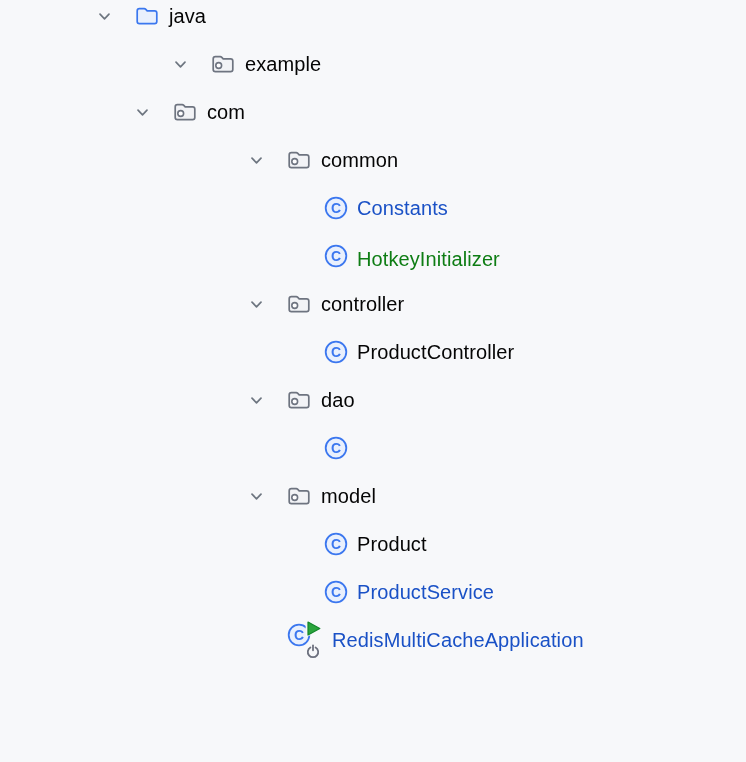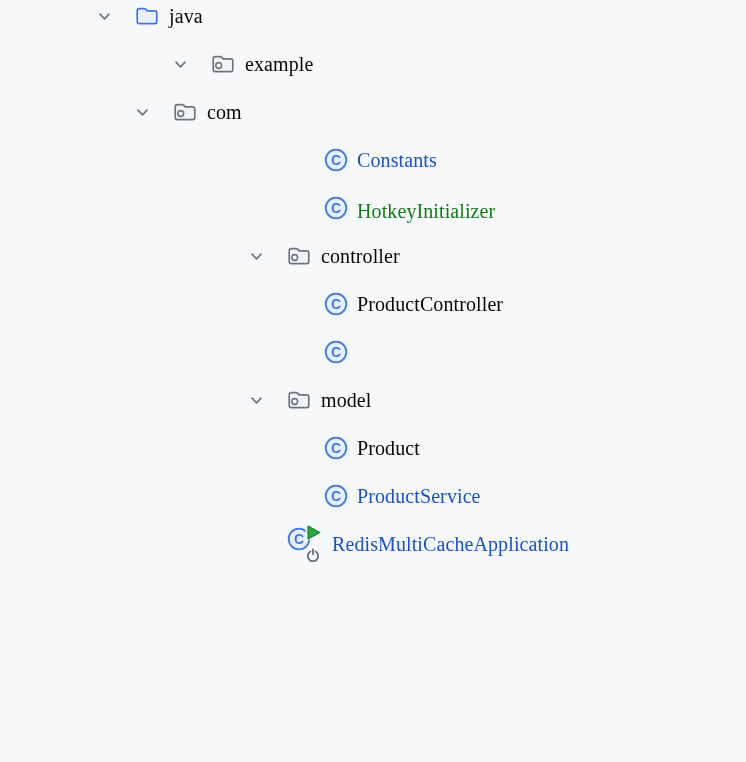--- a/index.html
+++ b/index.html
@@ -26,21 +26,20 @@
     display:flex;align-items:center;justify-content:flex-start;
   }
   .chev{stroke:var(--chevron,#6E7680);stroke-width:1.7;fill:none;
         stroke-linecap:round;stroke-linejoin:round;}
   .icon{flex:0 0 auto;display:flex;align-items:center;}
   .label{
     margin-left:9px;
     font-size:20px;
     letter-spacing:.1px;
     color:var(--text-default,#000);
-    font-family:Liberation Serif, serif;
   }
   .st-modified{color:var(--text-modified,#1A51C6);}
   .st-added{color:var(--text-added,#0E7D14);margin-top:6px;}
   .st-none{color:var(--text-default,#000);}
 
   
   .fold-body{stroke-width:1.7;stroke-linejoin:round;}
   .pkg .fold-body{stroke:var(--pkg-stroke,#6E7480);fill:var(--pkg-fill,#F2F3F6);}
   .pkg .pkg-dot{stroke:var(--pkg-stroke,#6E7480);fill:#FDFDFE;stroke-width:1.6;}
   .src .fold-body{stroke:var(--class-stroke,#3B77EF);fill:var(--class-fill,#E9F0FD);}
@@ -106,20 +105,38 @@
     <span class="icon pkg" style="">
       <svg width="26" height="24" viewBox="0 0 26 24" aria-hidden="true">
         <path class="fold-body" d="M3.2 6.9 C3.2 5.7 4.2 4.7 5.4 4.7 H10.2 C10.8 4.7 11.4 5 11.8 5.4 L13.2 6.9 H20.6 C21.8 6.9 22.8 7.9 22.8 9.1 V17.4 C22.8 18.6 21.8 19.6 20.6 19.6 H5.4 C4.2 19.6 3.2 18.6 3.2 17.4 Z"></path>
         <circle class="pkg-dot" cx="8.7" cy="13.5" r="2.9"></circle>
       </svg>
     </span>
 
     <span class="label st-none">com</span>
   </div>
     <div class="row">
+    <span class="indent" style="width: 152px;"></span>
+
+    <span class="twisty">
+      <svg class="chev" width="17" height="17" viewBox="0 0 17 17" aria-hidden="true">
+        <polyline points="4,6.2 8.5,10.8 13,6.2"></polyline>
+      </svg>
+    </span>
+
+    <span class="icon pkg" style="">
+      <svg width="26" height="24" viewBox="0 0 26 24" aria-hidden="true">
+        <path class="fold-body" d="M3.2 6.9 C3.2 5.7 4.2 4.7 5.4 4.7 H10.2 C10.8 4.7 11.4 5 11.8 5.4 L13.2 6.9 H20.6 C21.8 6.9 22.8 7.9 22.8 9.1 V17.4 C22.8 18.6 21.8 19.6 20.6 19.6 H5.4 C4.2 19.6 3.2 18.6 3.2 17.4 Z"></path>
+        <circle class="pkg-dot" cx="8.7" cy="13.5" r="2.9"></circle>
+      </svg>
+    </span>
+
+    <span class="label st-none">common</span>
+  </div>
+    <div class="row">
     <span class="indent" style="width: 190px;"></span>
 
     <span class="twisty" style="visibility: hidden;">
       <svg class="chev" width="17" height="17" viewBox="0 0 17 17" aria-hidden="true">
         <polyline points="4,6.2 8.5,10.8 13,6.2"></polyline>
       </svg>
     </span>
 
     <span class="icon cls" style="">
       <svg width="24" height="24" viewBox="0 0 24 24" aria-hidden="true">
@@ -176,20 +193,38 @@
     </span>
 
     <span class="icon cls" style="">
       <svg width="24" height="24" viewBox="0 0 24 24" aria-hidden="true">
         <circle class="cls-ring" cx="12" cy="12" r="10.3"></circle>
         <text class="cls-letter" x="12" y="16.9" text-anchor="middle">C</text>
       </svg>
     </span>
 
     <span class="label st-none">ProductController</span>
+  </div>
+    <div class="row">
+    <span class="indent" style="width: 152px;"></span>
+
+    <span class="twisty">
+      <svg class="chev" width="17" height="17" viewBox="0 0 17 17" aria-hidden="true">
+        <polyline points="4,6.2 8.5,10.8 13,6.2"></polyline>
+      </svg>
+    </span>
+
+    <span class="icon pkg" style="">
+      <svg width="26" height="24" viewBox="0 0 26 24" aria-hidden="true">
+        <path class="fold-body" d="M3.2 6.9 C3.2 5.7 4.2 4.7 5.4 4.7 H10.2 C10.8 4.7 11.4 5 11.8 5.4 L13.2 6.9 H20.6 C21.8 6.9 22.8 7.9 22.8 9.1 V17.4 C22.8 18.6 21.8 19.6 20.6 19.6 H5.4 C4.2 19.6 3.2 18.6 3.2 17.4 Z"></path>
+        <circle class="pkg-dot" cx="8.7" cy="13.5" r="2.9"></circle>
+      </svg>
+    </span>
+
+    <span class="label st-none">dao</span>
   </div>
     <div class="row">
     <span class="indent" style="width: 190px;"></span>
 
     <span class="twisty" style="visibility: hidden;">
       <svg class="chev" width="17" height="17" viewBox="0 0 17 17" aria-hidden="true">
         <polyline points="4,6.2 8.5,10.8 13,6.2"></polyline>
       </svg>
     </span>
 

